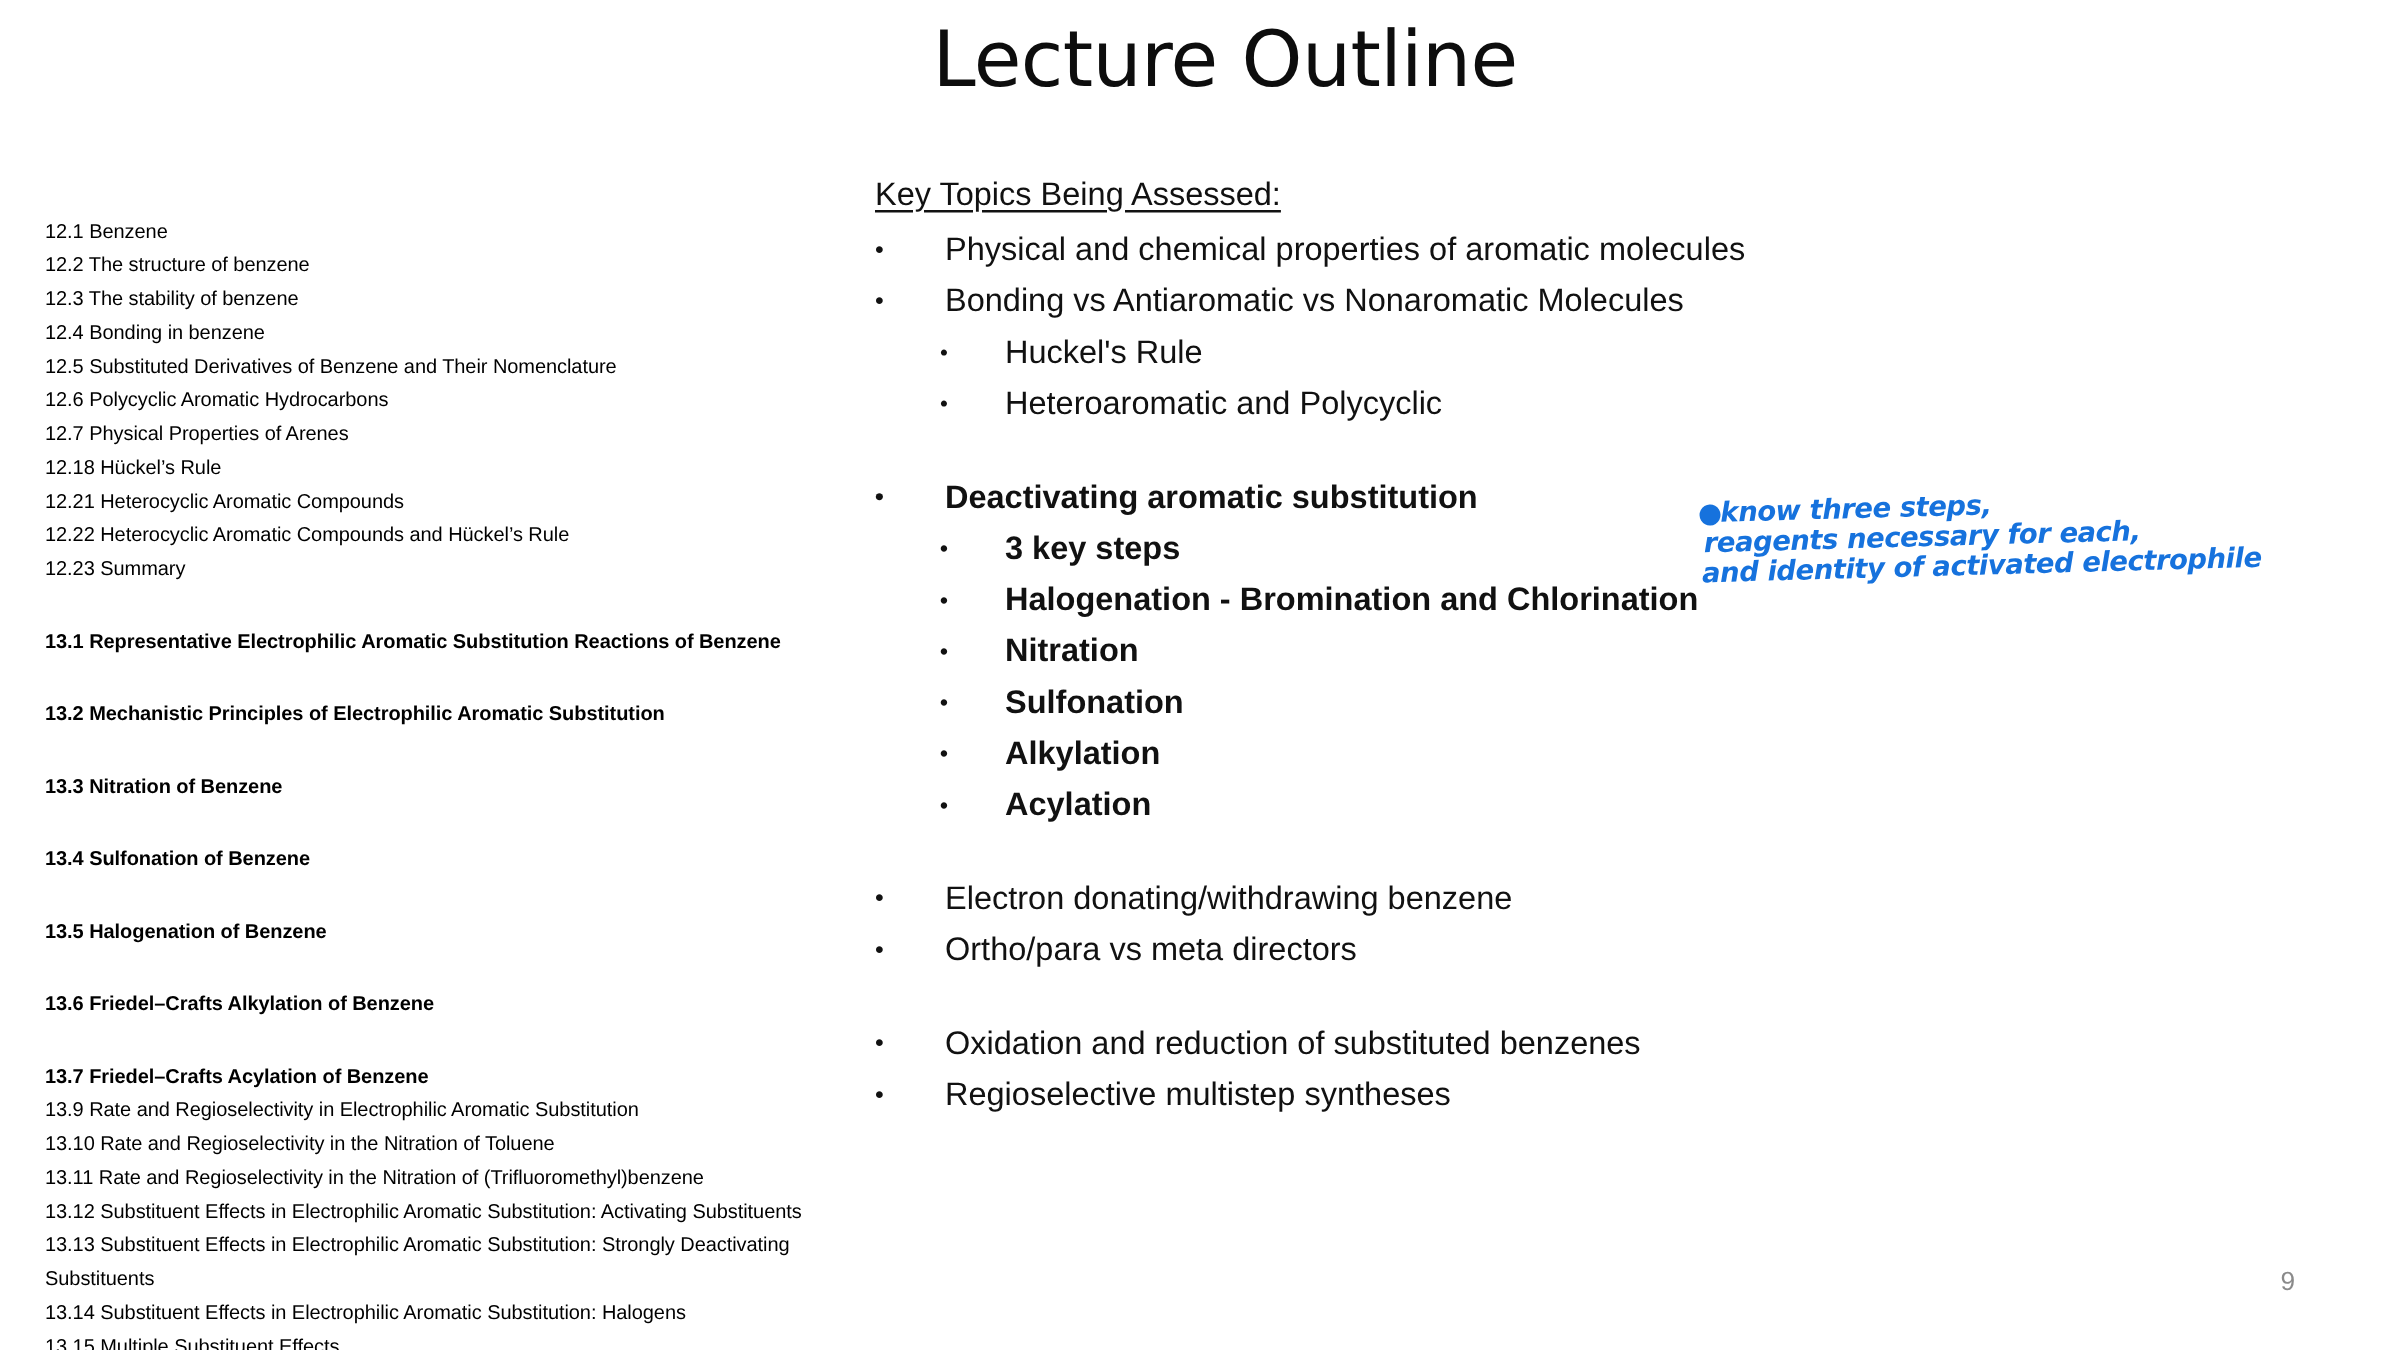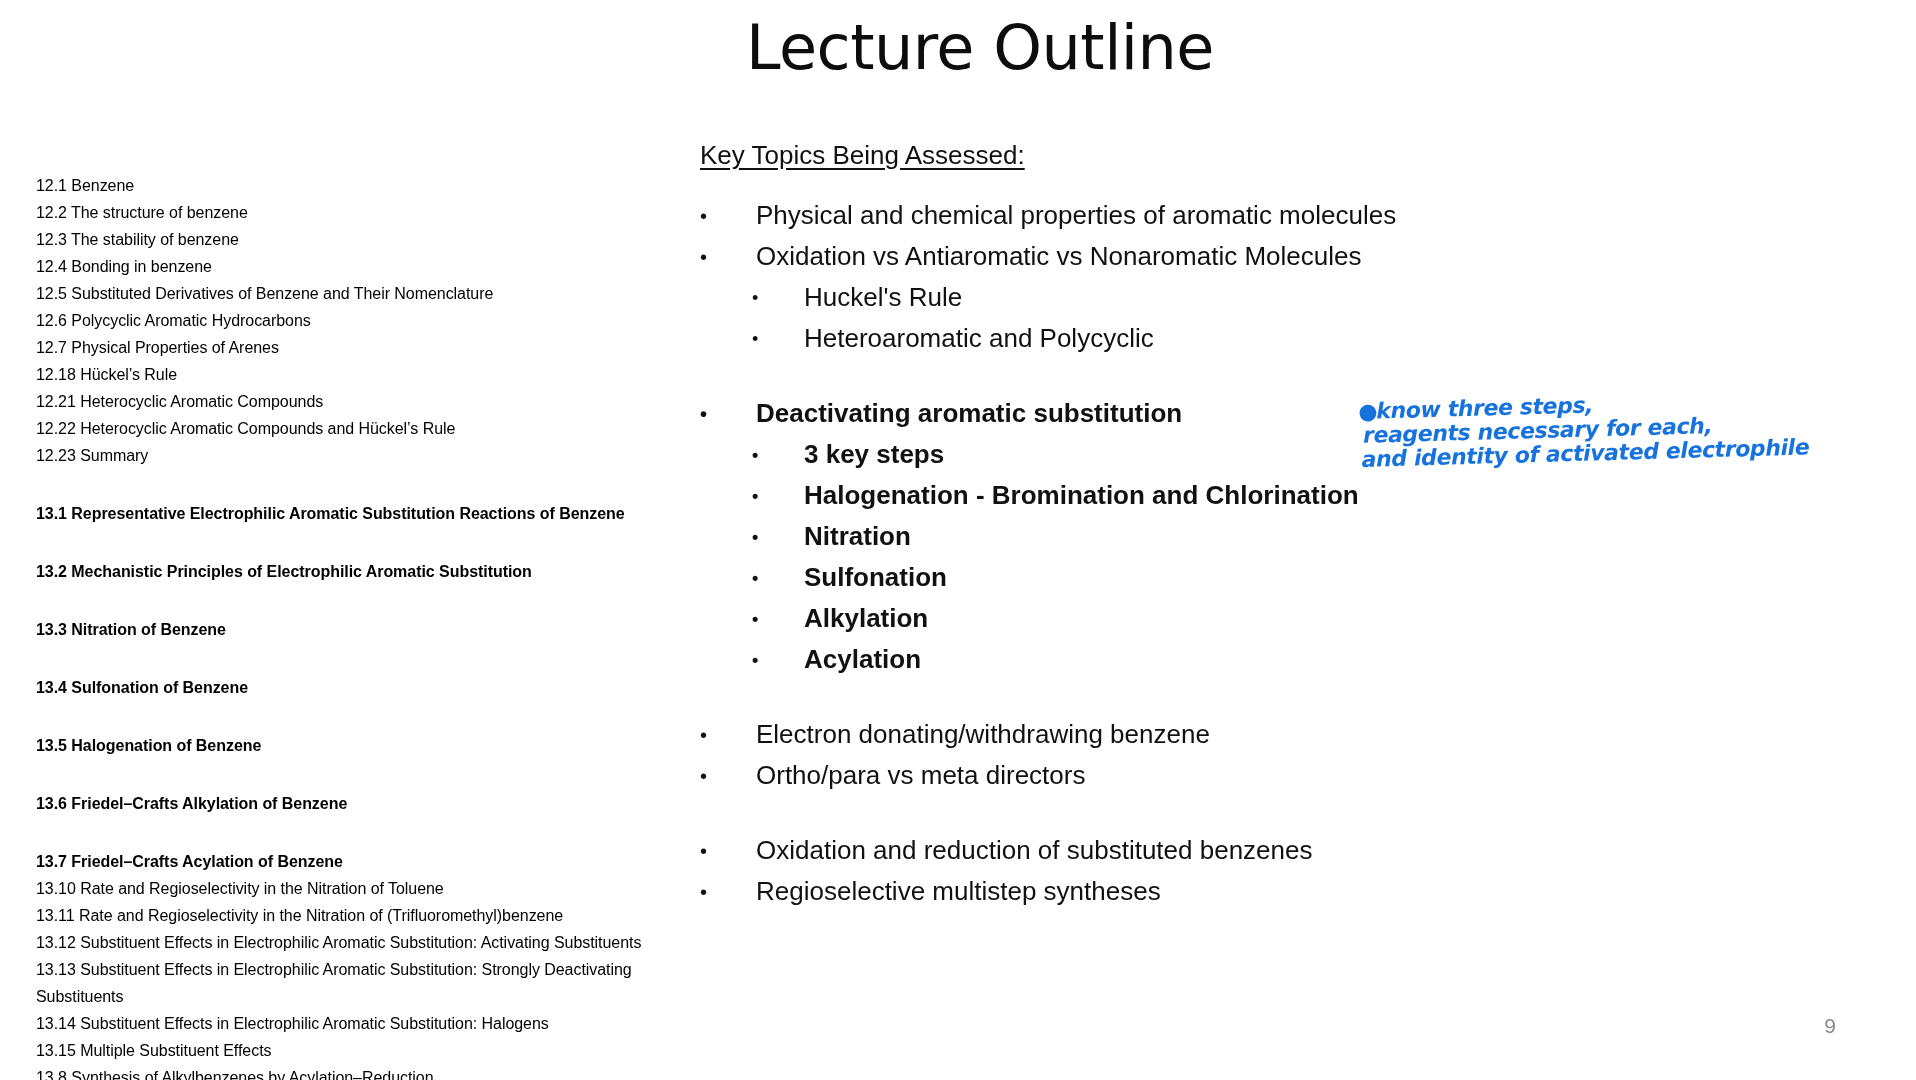--- a/index.html
+++ b/index.html
@@ -58,21 +58,21 @@
     left: 700px;
     top: 140px;
     width: 1190px;
   }
   #key-topics-heading {
     font-size: 26px;
     line-height: 30px;
     text-decoration: underline;
     text-underline-offset: 4px;
     color: #111111;
-    margin-bottom: 30px;
+    margin-bottom: 14px;
   }
 
   .kt-row {
     display: flex;
     align-items: flex-start;
     font-size: 26px;
     line-height: 30px;
     color: #111111;
   }
   .kt-bullet {
@@ -151,40 +151,41 @@
     <div class="outline-item">12.21 Heterocyclic Aromatic Compounds</div>
     <div class="outline-item">12.22 Heterocyclic Aromatic Compounds and Hückel’s Rule</div>
     <div class="outline-item">12.23 Summary</div>
     <div class="outline-item bold">13.1 Representative Electrophilic Aromatic Substitution Reactions of Benzene</div>
     <div class="outline-item bold">13.2 Mechanistic Principles of Electrophilic Aromatic Substitution</div>
     <div class="outline-item bold">13.3 Nitration of Benzene</div>
     <div class="outline-item bold">13.4 Sulfonation of Benzene</div>
     <div class="outline-item bold">13.5 Halogenation of Benzene</div>
     <div class="outline-item bold">13.6 Friedel–Crafts Alkylation of Benzene</div>
     <div class="outline-item bold">13.7 Friedel–Crafts Acylation of Benzene</div>
+    <div class="outline-item">13.9 Rate and Regioselectivity in Electrophilic Aromatic Substitution</div>
     <div class="outline-item">13.10 Rate and Regioselectivity in the Nitration of Toluene</div>
     <div class="outline-item">13.11 Rate and Regioselectivity in the Nitration of (Trifluoromethyl)benzene</div>
     <div class="outline-item">13.12 Substituent Effects in Electrophilic Aromatic Substitution: Activating Substituents</div>
     <div class="outline-item">13.13 Substituent Effects in Electrophilic Aromatic Substitution: Strongly Deactivating Substituents</div>
     <div class="outline-item">13.14 Substituent Effects in Electrophilic Aromatic Substitution: Halogens</div>
     <div class="outline-item">13.15 Multiple Substituent Effects</div>
     <div class="outline-item">13.8 Synthesis of Alkylbenzenes by Acylation–Reduction</div>
     <div class="outline-item">13.22 Summary</div>
   </div>
 
 <div id="key-topics">
   <div id="key-topics-heading">Key Topics Being Assessed:</div>
   <div id="key-topics-list">
       <div class="kt-row kt-l1">
         <span class="kt-bullet">•</span>
         <span class="kt-text">Physical and chemical properties of aromatic molecules</span>
       </div>
       <div class="kt-row kt-l1">
         <span class="kt-bullet">•</span>
-        <span class="kt-text">Oxidation vs Antiaromatic vs Nonaromatic Molecules</span>
+        <span class="kt-text">Bonding vs Antiaromatic vs Nonaromatic Molecules</span>
       </div>
       <div class="kt-row kt-l2">
         <span class="kt-bullet">•</span>
         <span class="kt-text">Huckel's Rule</span>
       </div>
       <div class="kt-row kt-l2">
         <span class="kt-bullet">•</span>
         <span class="kt-text">Heteroaromatic and Polycyclic</span>
       </div>
       <div class="gap-md"></div>

